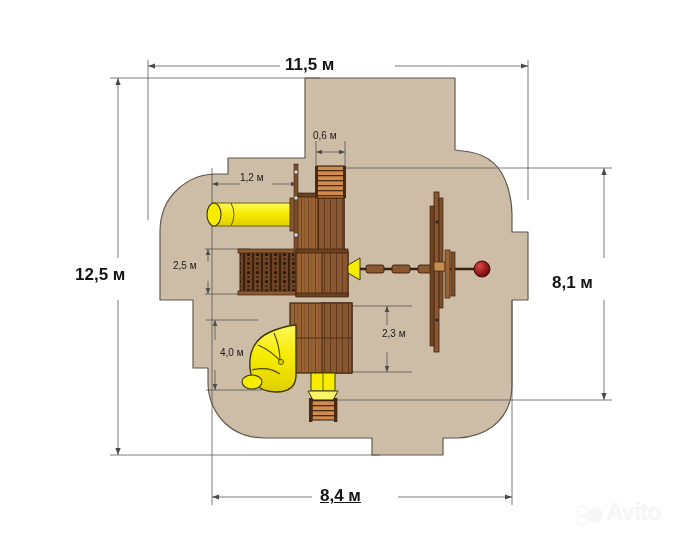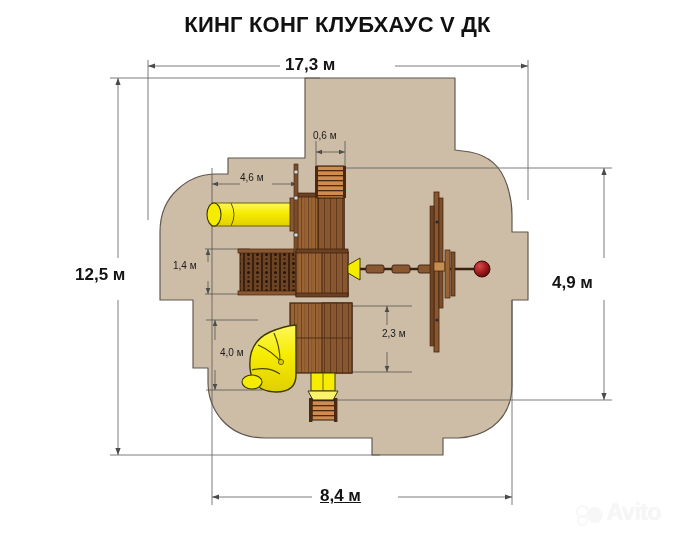--- a/index.html
+++ b/index.html
@@ -51,21 +51,20 @@
   .wm-dots i{position:absolute;border-radius:50%;background:transparent;border:2px solid #f1f1f1;display:block;}
   .wm-dots i.d1{width:9px;height:9px;left:0;top:2px;}
   .wm-dots i.d2{width:7px;height:7px;left:1px;top:12px;}
   .wm-dots i.d3{width:12px;height:12px;left:11px;top:4px;background:#f1f1f1;border-color:#f1f1f1;}
 </style>
 </head>
 <body>
 
 <div id="stage">
 
-  <div class="title">КИНГ КОНГ КЛУБХАУС V ДК</div>
 
   <svg id="plan" viewBox="0 0 675 540" xmlns="http://www.w3.org/2000/svg">
 
     <defs>
 
       <pattern id="woodV" width="7" height="6" patternUnits="userSpaceOnUse">
         <rect width="7" height="6" fill="#9a6334"></rect>
         <rect x="0" width="1" height="6" fill="#6e4423"></rect>
         <rect x="3.4" width="0.8" height="6" fill="#81512a"></rect>
       </pattern>
@@ -287,33 +286,33 @@
       <circle cx="437" cy="320" r="1.6" fill="#2b2b2b"></circle>
     </g>
 
     <g>
       <line x1="455" y1="269" x2="478" y2="269" stroke="#3a2010" stroke-width="2"></line>
       <circle cx="482" cy="269" r="8" fill="url(#ballG)" stroke="#3d0a0a" stroke-width="1"></circle>
     </g>
 
   </svg>
 
-  <div class="dim-major" style="left:285px;top:55px;">17,3 м</div>
+  <div class="dim-major" style="left:285px;top:55px;">11,5 м</div>
 
   <div class="dim-major" style="left:75px;top:265px;">12,5 м</div>
 
-  <div class="dim-major" style="left:552px;top:273px;">4,9 м</div>
+  <div class="dim-major" style="left:552px;top:273px;">8,1 м</div>
 
   <div class="dim-major" style="left:320px;top:486px;text-decoration:underline;">8,4 м</div>
 
   <div class="dim-minor" style="left:313px;top:130px;">0,6 м</div>
 
-  <div class="dim-minor" style="left:240px;top:172px;">4,6 м</div>
-
-  <div class="dim-minor" style="left:173px;top:260px;">1,4 м</div>
+  <div class="dim-minor" style="left:240px;top:172px;">1,2 м</div>
+
+  <div class="dim-minor" style="left:173px;top:260px;">2,5 м</div>
 
   <div class="dim-minor" style="left:220px;top:347px;">4,0 м</div>
 
   <div class="dim-minor" style="left:382px;top:328px;text-align:center;">2,3 м</div>
 
   <div class="watermark">
     <span class="wm-dots">
       <i class="d1"></i>
         <i class="d2"></i>
         <i class="d3"></i>

